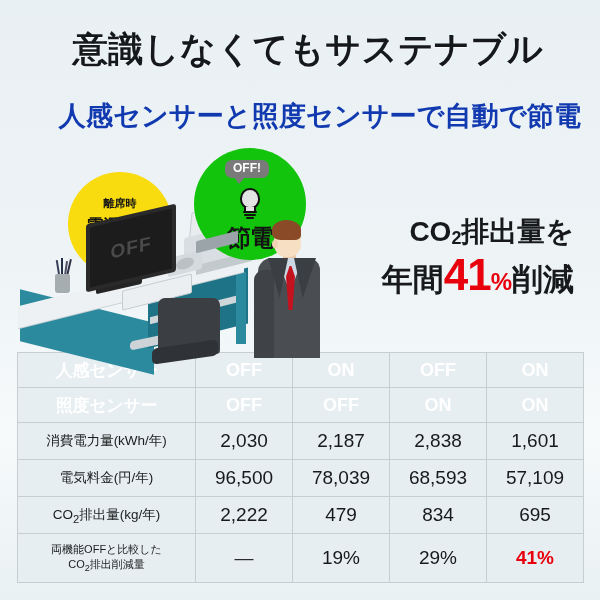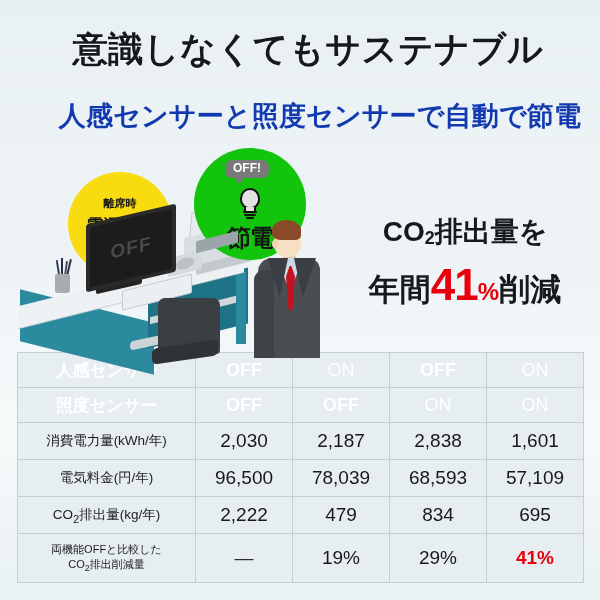--- a/index.html
+++ b/index.html
@@ -20,25 +20,25 @@
     font-size:35px;font-weight:bold;color:#16191c;letter-spacing:.5px;
     text-shadow:0 1px 1px rgba(255,255,255,.7);
   }
   .subtitle{
     position:absolute;left:0;right:0;top:98px;text-align:center;
     font-size:27px;font-weight:bold;color:#1139b0;letter-spacing:.2px;padding-left:40px;
   }
 
   
   .co2{
-    position:absolute;left:340px;top:216px;width:250px;text-align:center;
+    position:absolute;left:324px;top:216px;width:250px;text-align:right;
     line-height:1.12;
   }
   .co2 .l1{font-size:28px;font-weight:bold;color:#17191c;white-space:nowrap;}
-  .co2 .l2{font-size:31px;font-weight:bold;color:#17191c;white-space:nowrap;margin-top:12px;}
+  .co2 .l2{font-size:31px;font-weight:bold;color:#17191c;white-space:nowrap;margin-top:2px;}
   .co2 .big{font-size:44px;color:#e8000d;font-weight:bold;letter-spacing:-1px;}
   .co2 .pct{font-size:24px;color:#e8000d;font-weight:bold;}
   .sub2{font-size:.64em;vertical-align:-.18em;}
 
   
   .illus{position:absolute;left:0;top:130px;width:360px;height:228px;}
 
   
   .bubble-yellow{
     position:absolute;left:68px;top:42px;width:104px;height:104px;border-radius:50%;
@@ -247,21 +247,21 @@
   .c1,.c2,.c3,.c4{width:97px;}
   .hd{
     background:#0a3fb5;color:#fff;font-size:17px;font-weight:bold;
     height:32px;border-color:#0a3fb5;letter-spacing:-.3px;
   }
   .off{
     background:#6a6a6a;color:#fff;font-size:18px;font-weight:bold;height:32px;
     border-color:#8a8a8a;
   }
   .on{
-    background:#12c40c;color:#fff;font-size:18px;font-weight:normal;height:32px;
+    background:#12c40c;color:#fff;font-size:18px;font-weight:bold;height:32px;
     border-color:#3ad33a;
   }
   .lbl{font-size:13.5px;color:#1b1d1f;height:34px;}
   .val{font-size:19px;color:#17191c;height:34px;}
   .lbl2{font-size:11px;color:#1b1d1f;height:46px;line-height:1.35;}
   .val-red{color:#e8000d;font-weight:bold;}
   .dash{font-size:19px;color:#2a2c2e;}
 </style>
 </head>
 <body>

